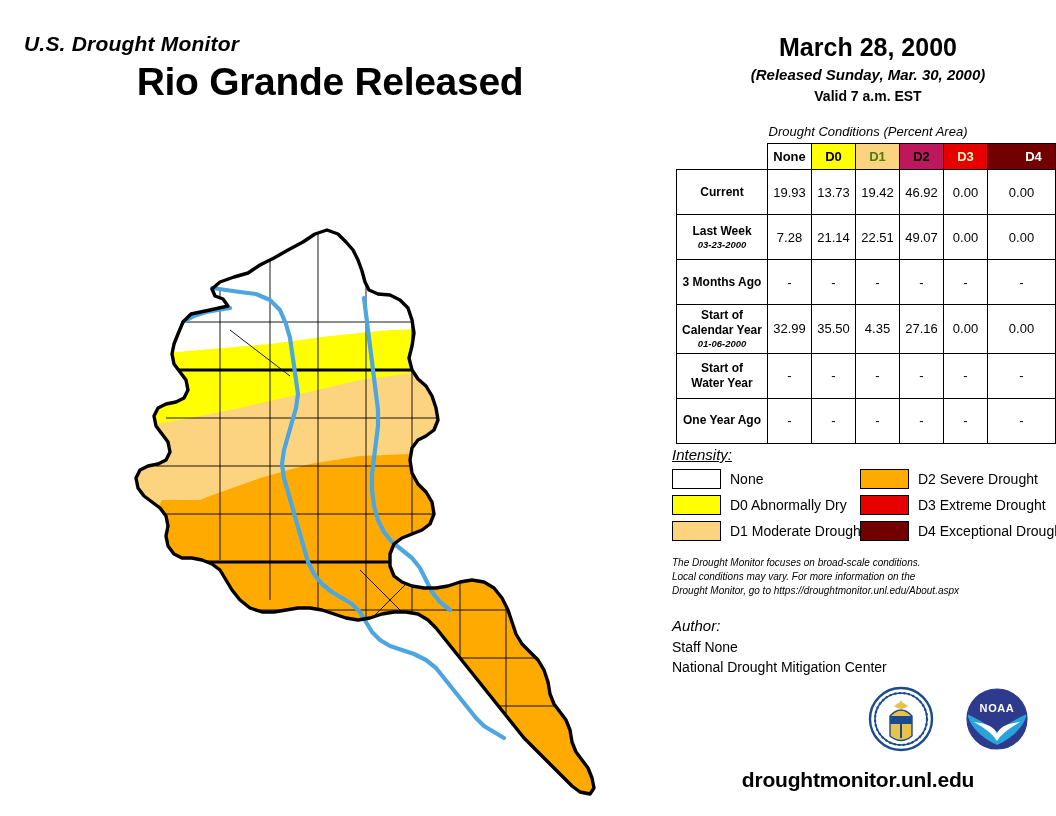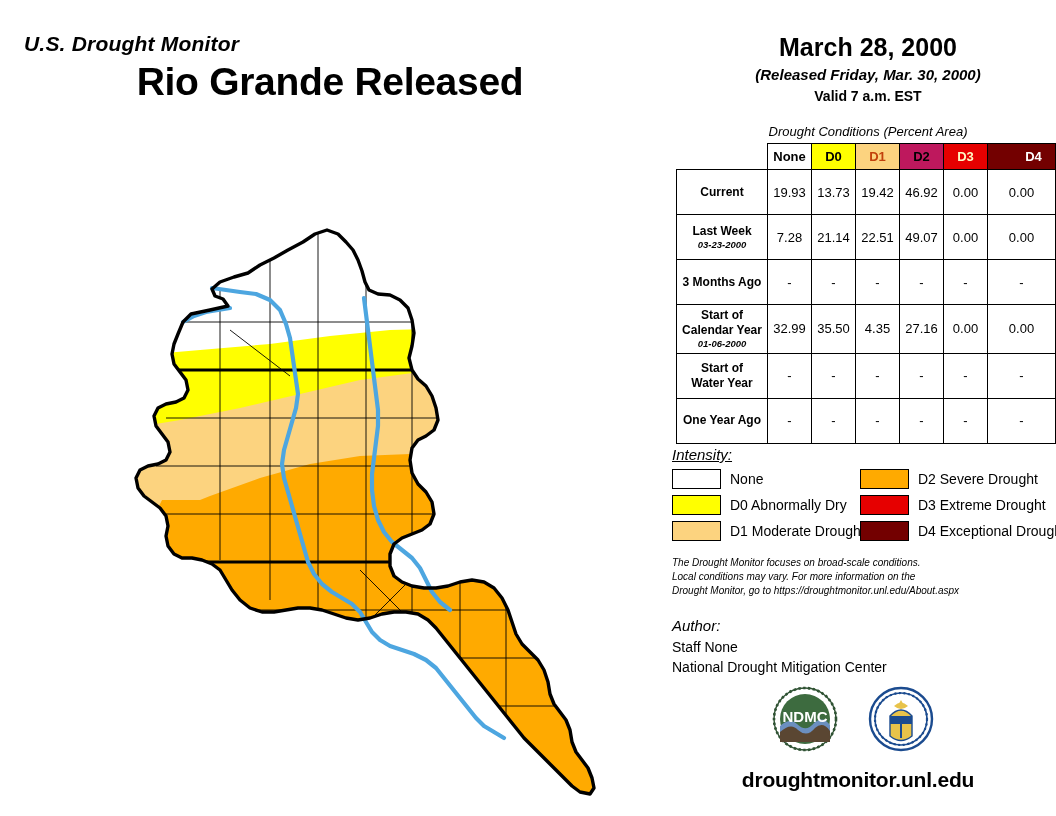--- a/index.html
+++ b/index.html
@@ -84,31 +84,31 @@
 
   
   #map{left:60px;top:130px;width:600px;height:680px;}
 </style>
 </head>
 <body>
 
 <div class="abs" id="dm-title">U.S. Drought Monitor</div>
 <div class="abs" id="region-title">Rio Grande Released</div>
 <div class="abs" id="date-title">March 28, 2000</div>
-<div class="abs" id="released">(Released Friday, Mar. 30, 2000)</div>
+<div class="abs" id="released">(Released Sunday, Mar. 30, 2000)</div>
 <div class="abs" id="valid">Valid 7 a.m. EST</div>
 <div class="abs" id="cond-caption">Drought Conditions (Percent Area)</div>
 
 <table class="abs" id="cond-table">
   <thead>
     <tr>
       <th class="corner"></th>
     <th style="background: rgb(255, 255, 255); color: rgb(0, 0, 0);">None</th>
         <th style="background: rgb(255, 255, 0); color: rgb(0, 0, 0);">D0</th>
-        <th style="background: rgb(252, 211, 127); color: #c2410c;">D1</th>
+        <th style="background: rgb(252, 211, 127); color: #4d7c0f;">D1</th>
         <th style="background: #be185d; color: rgb(0, 0, 0);">D2</th>
         <th style="background: rgb(230, 0, 0); color: #fef9c3;">D3</th>
         <th style="background: rgb(115, 0, 0); color: #ffffff; padding-left: 24px;">D4</th>
       </tr>
   </thead>
   <tbody>
       <tr>
         <td class="rowlab">
           <div>Current</div>
         </td>
@@ -218,44 +218,44 @@
 </div>
 <div class="abs" id="author-head">Author:</div>
 <div class="abs" id="author-lines">
   <div>Staff None</div>
   <div>National Drought Mitigation Center</div>
 </div>
 
 <div class="abs" id="logos">
 
 
-  <div class="logo" style="left:104px;">
-    <svg width="66" height="66" viewBox="0 0 66 66">
-      <circle cx="33" cy="33" r="31" fill="#fff" stroke="#2F5233" stroke-width="1.4"></circle>
-      <circle cx="33" cy="33" r="31" fill="none" stroke="#2F5233" stroke-width="2.6" stroke-dasharray="2.4 2.4"></circle>
-      <circle cx="33" cy="33" r="25" fill="#3D6B3F"></circle>
-      <path d="M8 40 q10 -9 17 -2 q9 9 17 -1 q9 -8 16 2 l0 16 l-50 0 Z" fill="#6B8FBF"></path>
-      <path d="M8 46 q11 -10 18 -2 q9 8 17 -2 q8 -7 15 3 l0 11 l-50 0 Z" fill="#5A4632"></path>
-      <text x="33" y="36" text-anchor="middle" font-family="'Liberation Sans',sans-serif" font-size="15" font-weight="bold" fill="#fff">NDMC</text>
-    </svg>
-  </div>
 
   <div class="logo" style="left:200px;">
     <svg width="66" height="66" viewBox="0 0 66 66">
       <circle cx="33" cy="33" r="31" fill="#fff" stroke="#1B4B8F" stroke-width="2.4"></circle>
       <circle cx="33" cy="33" r="26" fill="#fff" stroke="#1B4B8F" stroke-width="1.6"></circle>
       <circle cx="33" cy="33" r="26" fill="none" stroke="#1B4B8F" stroke-width="2.2" stroke-dasharray="2 2.6"></circle>
       <path d="M22 30 q11 -12 22 0 l0 20 q-11 9 -22 0 Z" fill="#E8C34A" stroke="#1B4B8F" stroke-width="1.4"></path>
       <rect x="22" y="30" width="22" height="8" fill="#1B4B8F"></rect>
       <path d="M33 38 l0 14" stroke="#1B4B8F" stroke-width="2"></path>
       <path d="M26 20 q7 -7 14 0 q-7 6 -14 0 Z" fill="#E8C34A"></path>
       <path d="M33 14 l4 7 l-8 0 Z" fill="#E8C34A"></path>
     </svg>
   </div>
 
+  <div class="logo" style="left:296px;">
+    <svg width="66" height="66" viewBox="0 0 66 66">
+      <circle cx="33" cy="33" r="30" fill="#2E3B8C"></circle>
+      <path d="M4 30 q7 16 29 16 q22 0 29 -16 a30 30 0 0 1 -58 0 Z" fill="#29A3DC"></path>
+      <path d="M3 28 q14 6 30 18 q16 -12 30 -18 q-6 20 -30 31 q-24 -11 -30 -31 Z" fill="#29A3DC"></path>
+      <path d="M10 36 q20 2 23 12 q3 -10 23 -12 q-18 10 -23 19 q-5 -9 -23 -19 Z" fill="#fff"></path>
+      <text x="33" y="26" text-anchor="middle" font-family="'Liberation Sans',sans-serif" font-size="11" font-weight="bold" fill="#fff" letter-spacing="0.6">NOAA</text>
+      <circle cx="33" cy="33" r="30" fill="none" stroke="#2E3B8C" stroke-width="1.2"></circle>
+    </svg>
+  </div>
 
 </div>
 <div class="abs" id="site-url">droughtmonitor.unl.edu</div>
 
 <div class="abs" id="map">
 <svg width="600" height="680" viewBox="0 0 600 680">
   <defs>
 
     <clipPath id="ws-clip">
       <path d="M123 192 L131 184 L150 180 L168 176 L163 169 L155 166 L152 159 L160 152

